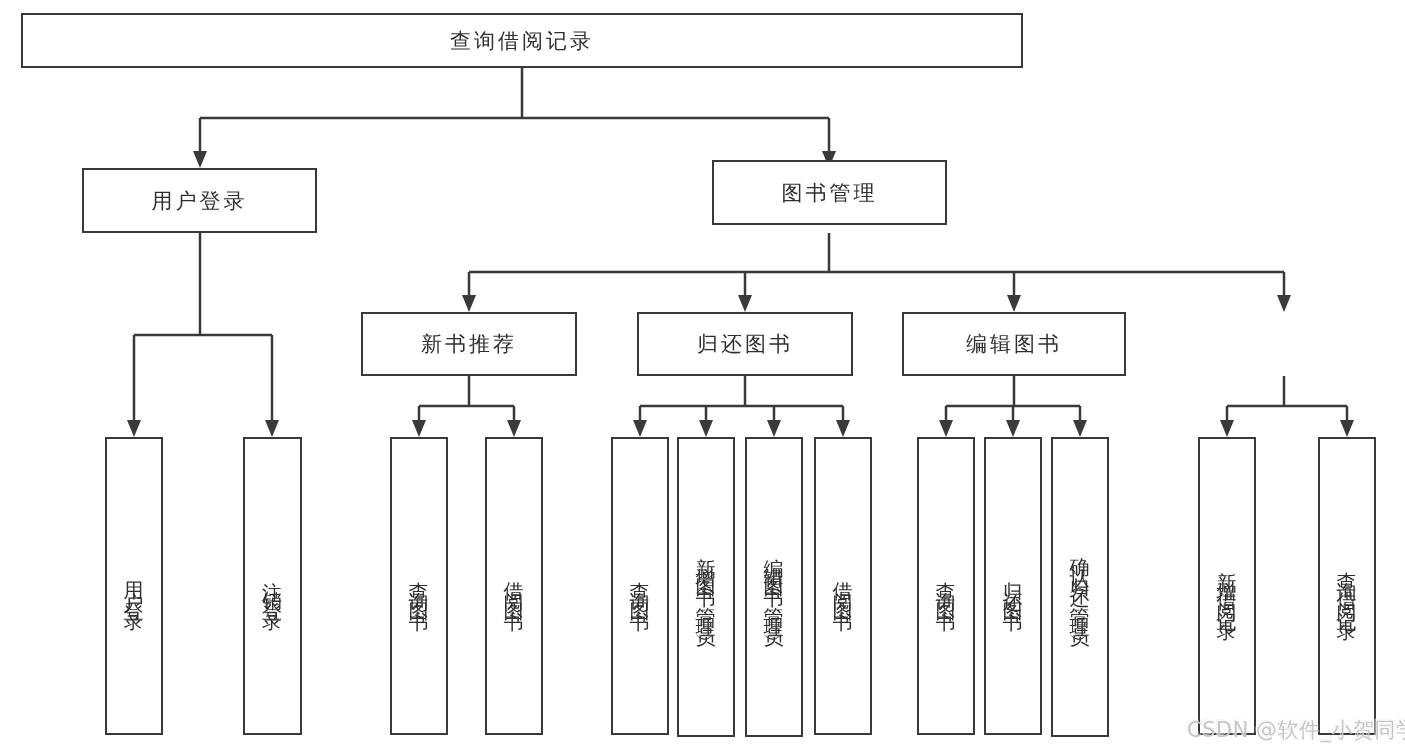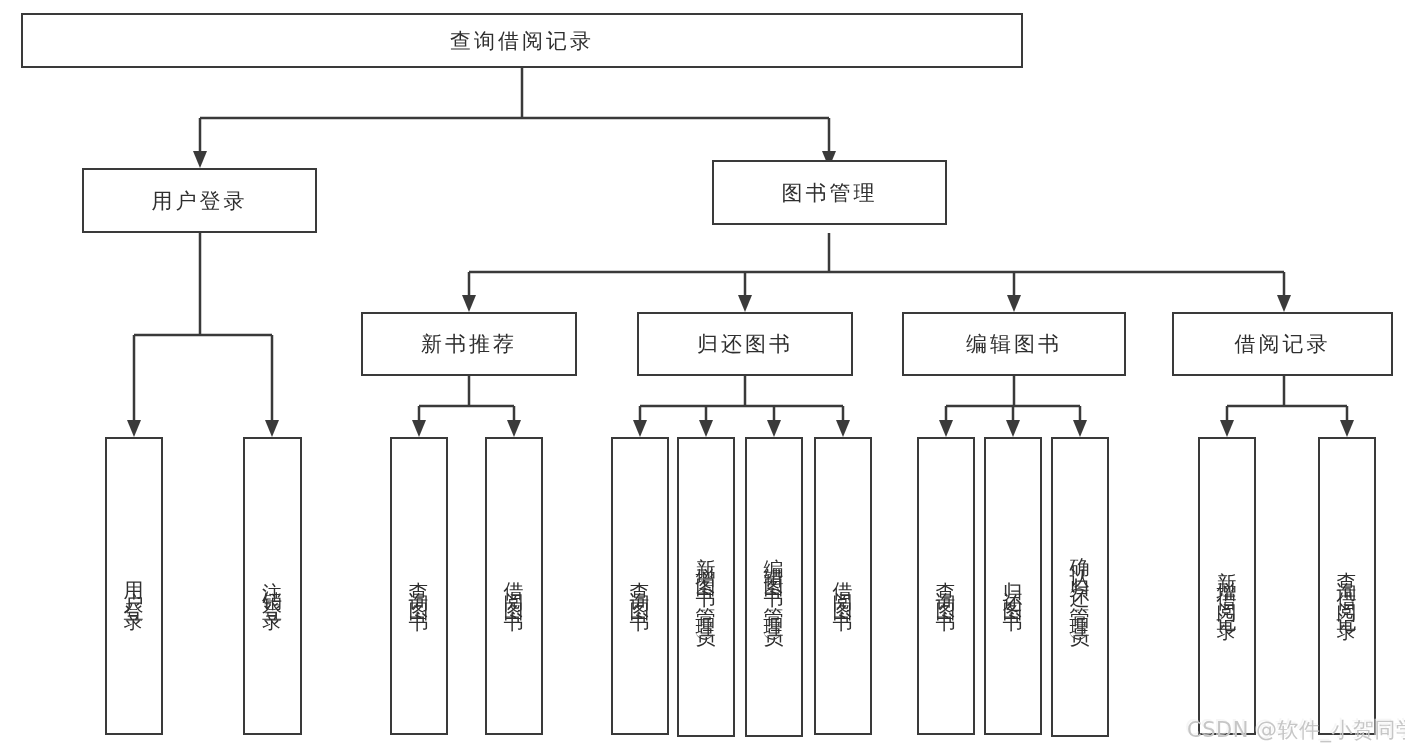--- a/index.html
+++ b/index.html
@@ -105,23 +105,20 @@
 
   <div class="box h" style="left:361px; top:312px; width:216px; height:64px;">
     <span>新书推荐</span>
   </div>
   <div class="box h" style="left:637px; top:312px; width:216px; height:64px;">
     <span>归还图书</span>
   </div>
   <div class="box h" style="left:902px; top:312px; width:224px; height:64px;">
     <span>编辑图书</span>
   </div>
-  <div class="box h" style="left:1172px; top:312px; width:221px; height:64px;">
-    <span>借阅记录</span>
-  </div>
 
   <div class="box v" style="left:105px; top:437px; width:58px; height:298px;">
     <span>用户登录</span>
   </div>
   <div class="box v" style="left:243px; top:437px; width:59px; height:298px;">
     <span>注销登录</span>
   </div>
 
   <div class="box v" style="left:390px; top:437px; width:58px; height:298px;">
     <span>查询图书</span>

